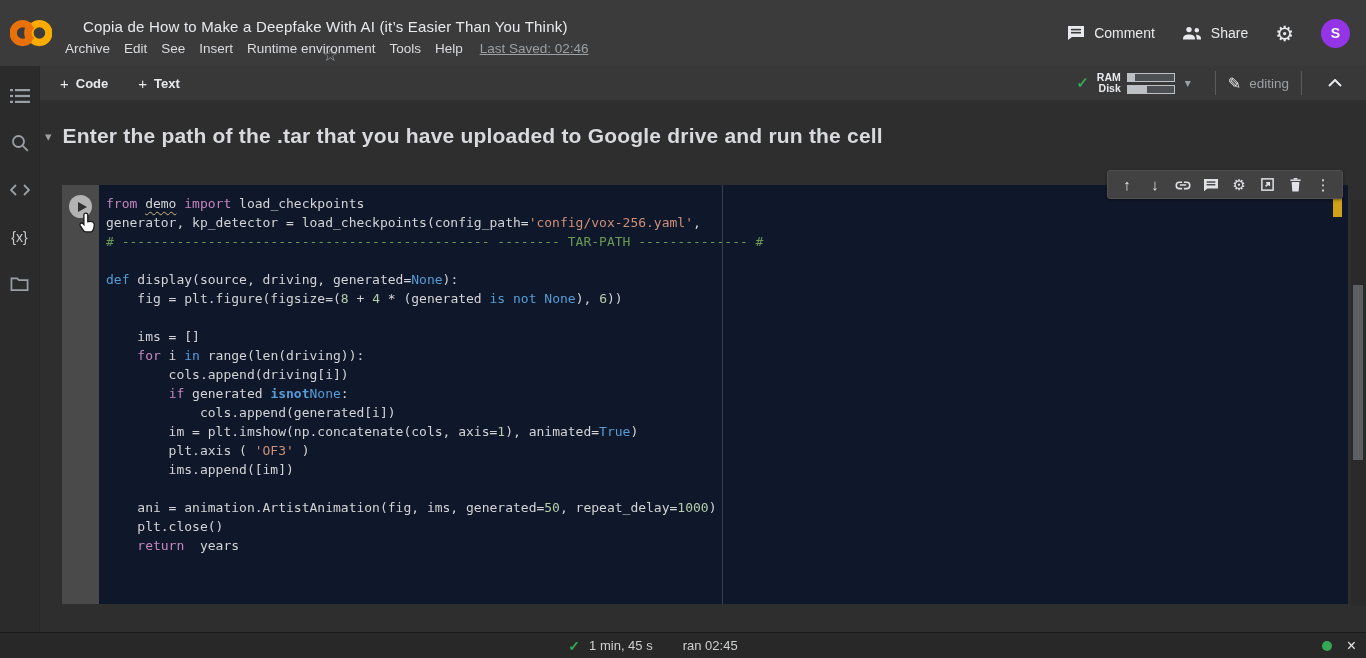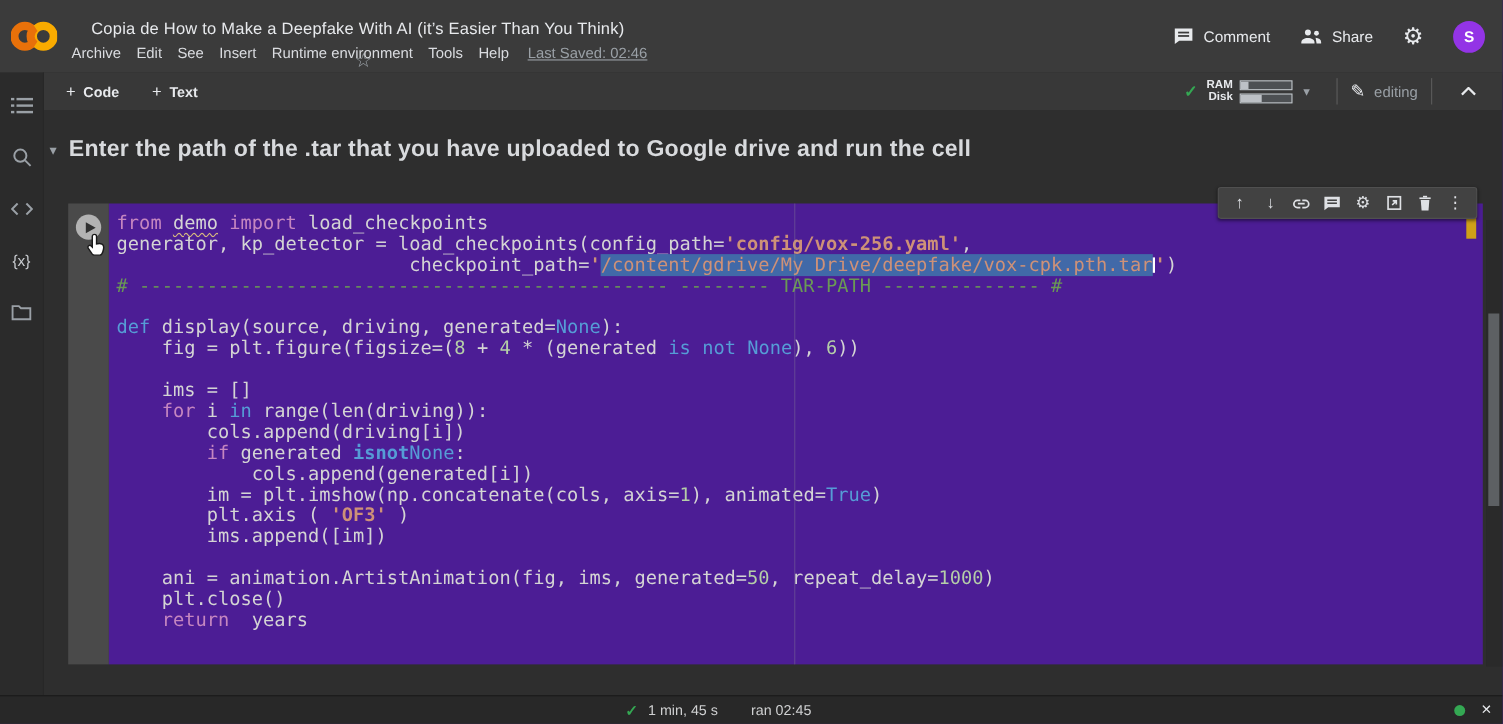--- a/index.html
+++ b/index.html
@@ -47,27 +47,27 @@
   .content { position:absolute; left:40px; top:100px; right:0; bottom:26px; background:#2e2e2e; }
   .section-row { display:flex; align-items:center; gap:11px; padding:24px 0 0 5px; }
   .section-caret { color:#9aa0a6; font-size:13px; }
   .section-title { font-size:21px; font-weight:700; color:#d8dadd; letter-spacing:.2px; }
 
   
   .cell { position:absolute; left:22px; top:85px; width:1286px; height:419px; display:flex; }
   .gutter { width:37px; background:#4a4a4a; position:relative; flex:none; }
   .run-btn { position:absolute; top:10px; left:7px; width:23px; height:23px; border-radius:50%; background:#b3b3b3; display:flex; align-items:center; justify-content:center; }
   .play-tri { width:0; height:0; border-left:9px solid #313131; border-top:5.5px solid transparent; border-bottom:5.5px solid transparent; margin-left:3px; }
-  .editor { flex:1; background:#4c1d95; position:relative; padding:9px 0 0 7px; font-family:"DejaVu Sans Mono","Liberation Mono",monospace; font-size:17px; line-height:19px; }
+  .editor { flex:1; background:#0f172a; position:relative; padding:9px 0 0 7px; font-family:"DejaVu Sans Mono","Liberation Mono",monospace; font-size:13px; line-height:19px; }
   .code-line { white-space:pre; height:19px; }
   .tok-d { color:#d4d4d4; }
   .tok-k { color:var(--keyword-pink,#c586c0); }
   .tok-b { color:var(--keyword-blue,#569cd6); }
   .tok-bb { color:var(--keyword-blue,#569cd6); font-weight:bold; }
-  .tok-s { color:var(--string-orange,#ce9178);font-weight:bold; }
+  .tok-s { color:var(--string-orange,#ce9178); }
   .tok-c { color:var(--comment-green,#6a9955); }
   .tok-n { color:var(--number-green,#b5cea8); }
   .tok-w { color:#d4d4d4; text-decoration:underline wavy #d7ba7d; text-decoration-thickness:1px; text-underline-offset:3px; }
   .tok-sel { color:var(--string-orange,#ce9178); background:var(--selection-blue,#4169a8); }
   .tok-caret { display:inline-block; width:0; border-left:2px solid #ffffff; height:14px; vertical-align:-2px; }
   .ruler { position:absolute; left:623px; top:0; bottom:0; width:1px; background:rgba(150,150,150,.32); }
   .overview-marker { position:absolute; right:6px; top:11px; width:9px; height:21px; background:var(--warning-amber,#cfa018); }
 
   .cell-toolbar { position:absolute; top:-15px; right:5px; height:29px; background:#424242; border:1px solid #505050; border-radius:3px; display:flex; align-items:center; gap:12px; padding:0 11px; box-shadow:0 1px 3px rgba(0,0,0,.45); z-index:5; }
   .ct-icon { color:#dfe1e5; font-size:15px; display:flex; align-items:center; justify-content:center; width:16px; }
@@ -231,21 +231,20 @@
       <div class="gutter">
         <div class="run-btn">
           <div class="play-tri"></div>
         </div>
       </div>
       <div class="editor">
         <div class="ruler"></div>
         <div>
             <div class="code-line"><span class="tok-k">from</span><span class="tok-d"> </span><span class="tok-w">demo</span><span class="tok-d"> </span><span class="tok-k">import</span><span class="tok-d"> load_checkpoints</span></div>
             <div class="code-line"><span class="tok-d">generator, kp_detector = load_checkpoints(config_path=</span><span class="tok-s">'config/vox-256.yaml'</span><span class="tok-d">,</span></div>
-            <div class="code-line"><span class="tok-d">                          checkpoint_path=</span><span class="tok-s">'</span><span class="tok-sel">/content/gdrive/My Drive/deepfake/vox-cpk.pth.tar</span><span class="tok-caret"></span><span class="tok-s">'</span><span class="tok-d">)</span></div>
             <div class="code-line"><span class="tok-c"># ----------------------------------------------- -------- TAR-PATH -------------- #</span></div>
             <div class="code-line">&nbsp;</div>
             <div class="code-line"><span class="tok-b">def</span><span class="tok-d"> display(source, driving, generated=</span><span class="tok-b">None</span><span class="tok-d">):</span></div>
             <div class="code-line"><span class="tok-d">    fig = plt.figure(figsize=(</span><span class="tok-n">8</span><span class="tok-d"> + </span><span class="tok-n">4</span><span class="tok-d"> * (generated </span><span class="tok-b">is</span><span class="tok-d"> </span><span class="tok-b">not</span><span class="tok-d"> </span><span class="tok-b">None</span><span class="tok-d">), </span><span class="tok-n">6</span><span class="tok-d">))</span></div>
             <div class="code-line">&nbsp;</div>
             <div class="code-line"><span class="tok-d">    ims = []</span></div>
             <div class="code-line"><span class="tok-d">    </span><span class="tok-k">for</span><span class="tok-d"> i </span><span class="tok-b">in</span><span class="tok-d"> range(len(driving)):</span></div>
             <div class="code-line"><span class="tok-d">        cols.append(driving[i])</span></div>
             <div class="code-line"><span class="tok-d">        </span><span class="tok-k">if</span><span class="tok-d"> generated </span><span class="tok-bb">isnot</span><span class="tok-b">None</span><span class="tok-d">:</span></div>
             <div class="code-line"><span class="tok-d">            cols.append(generated[i])</span></div>

